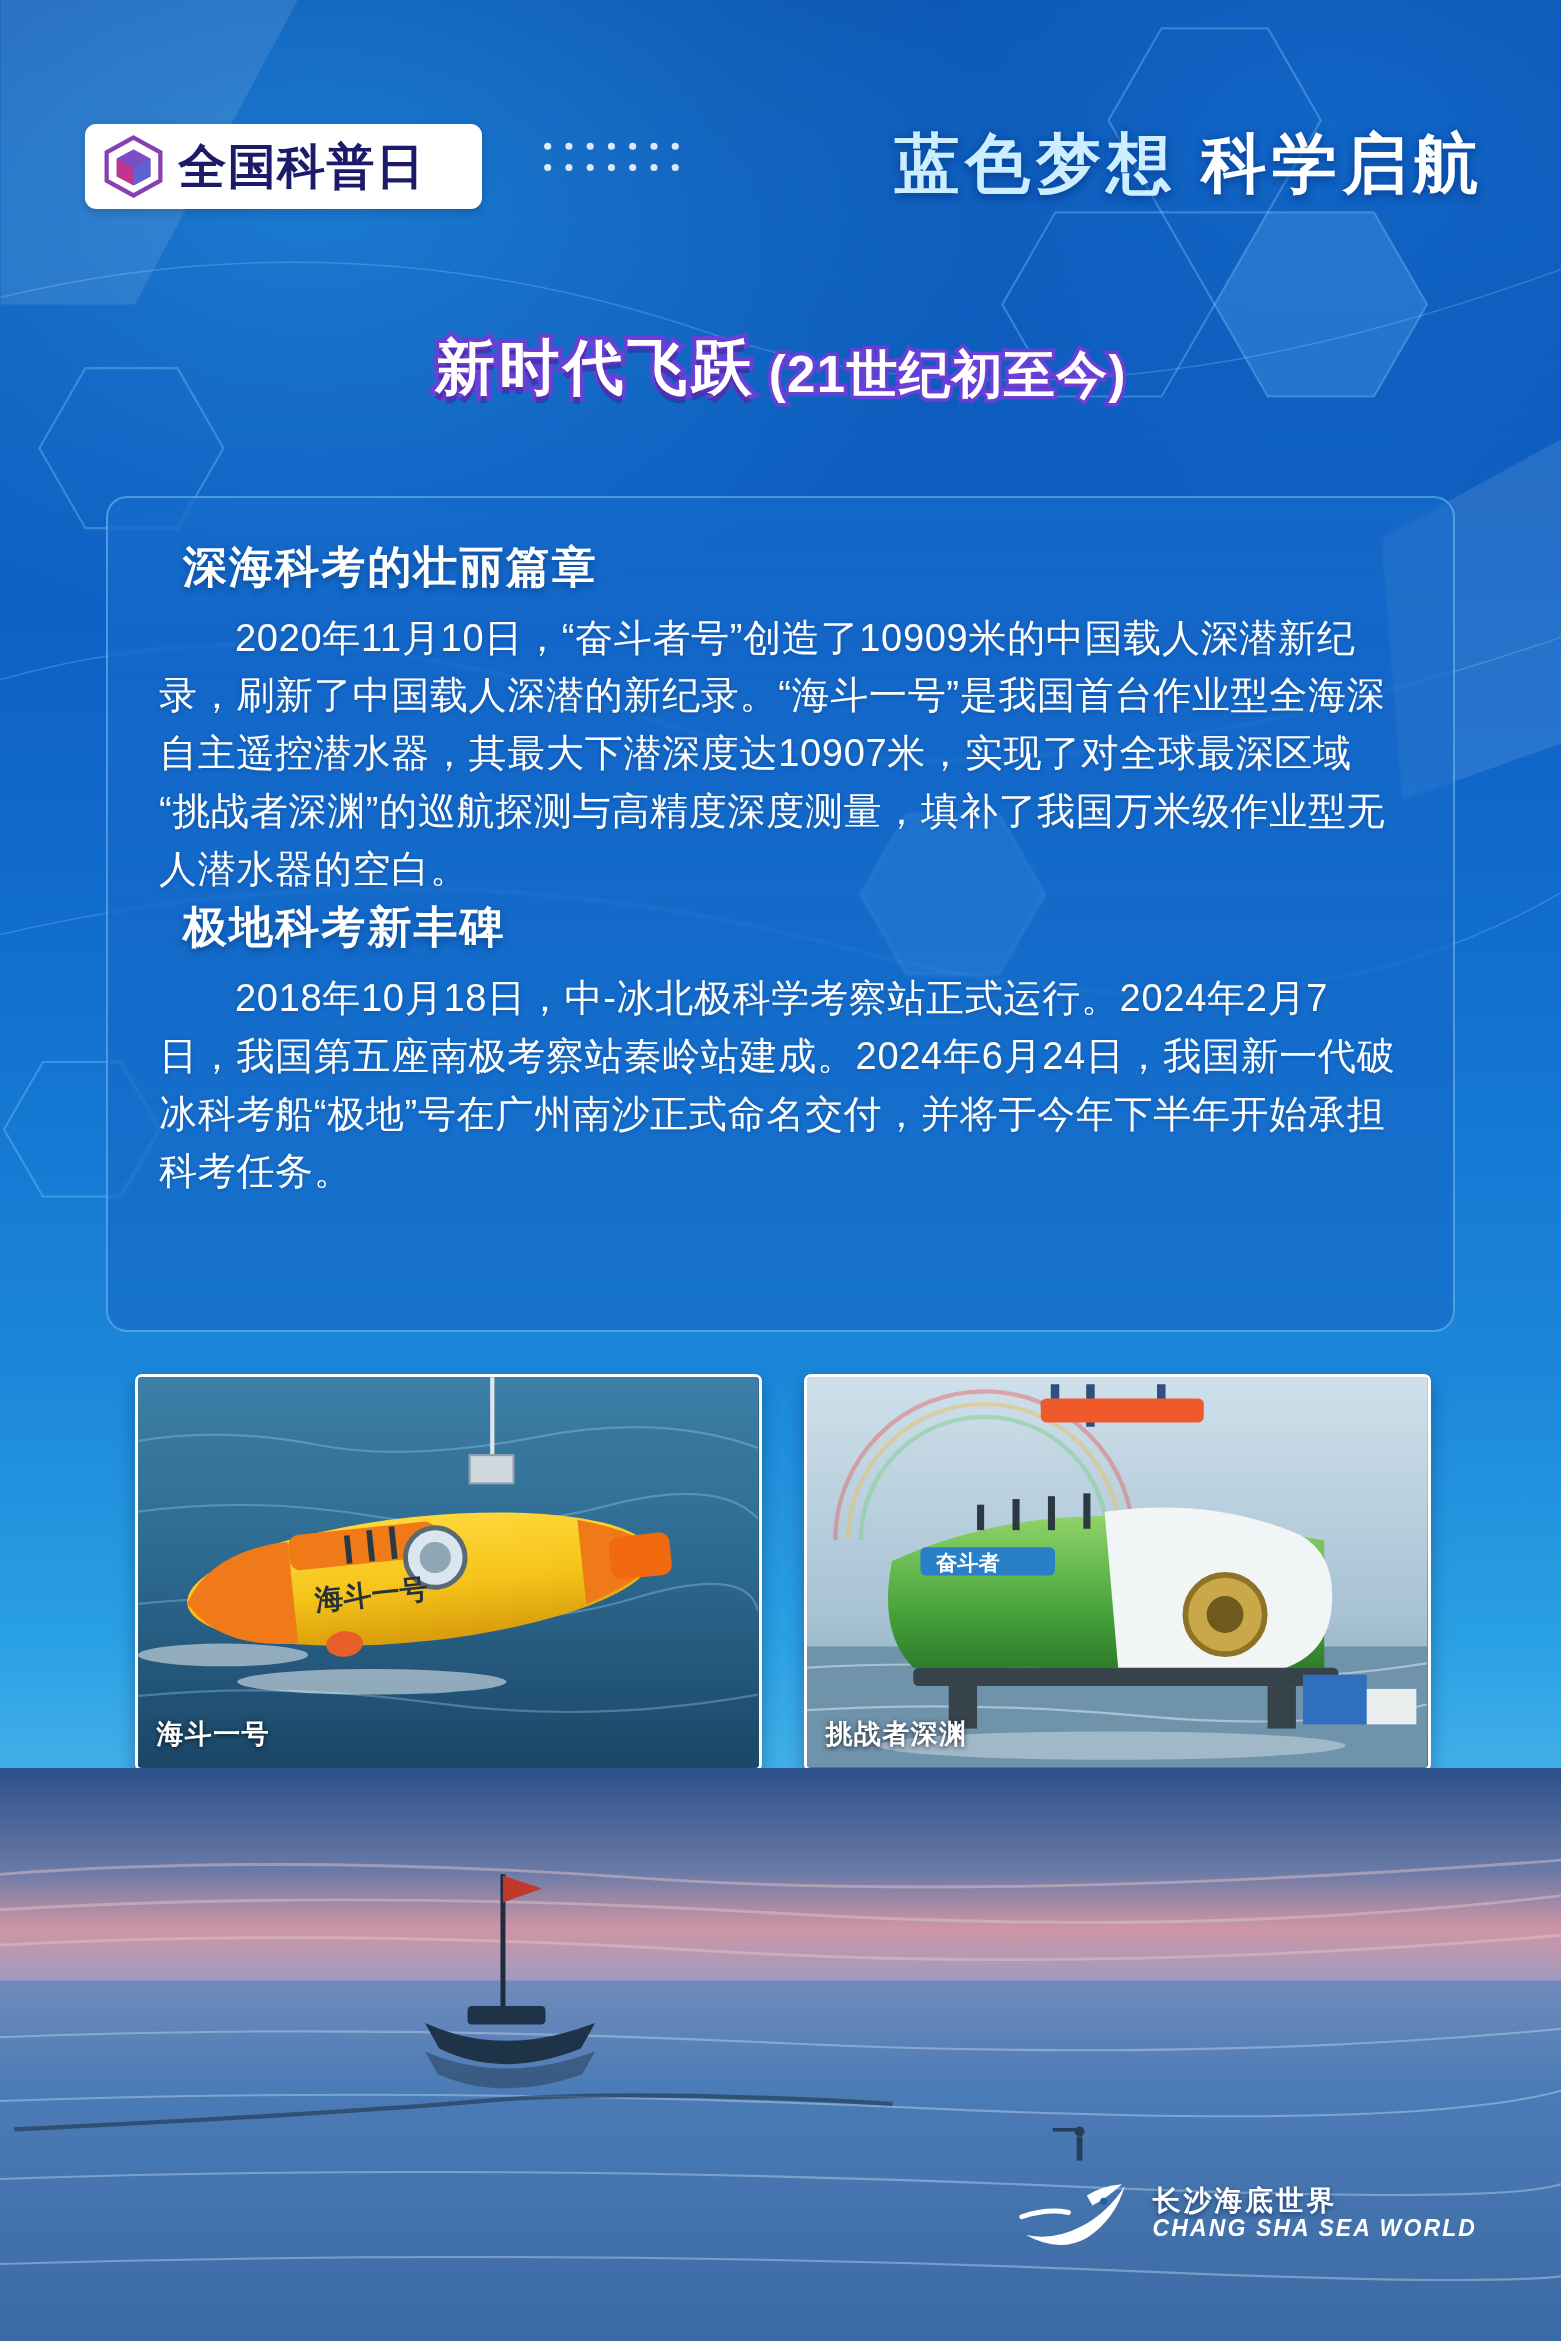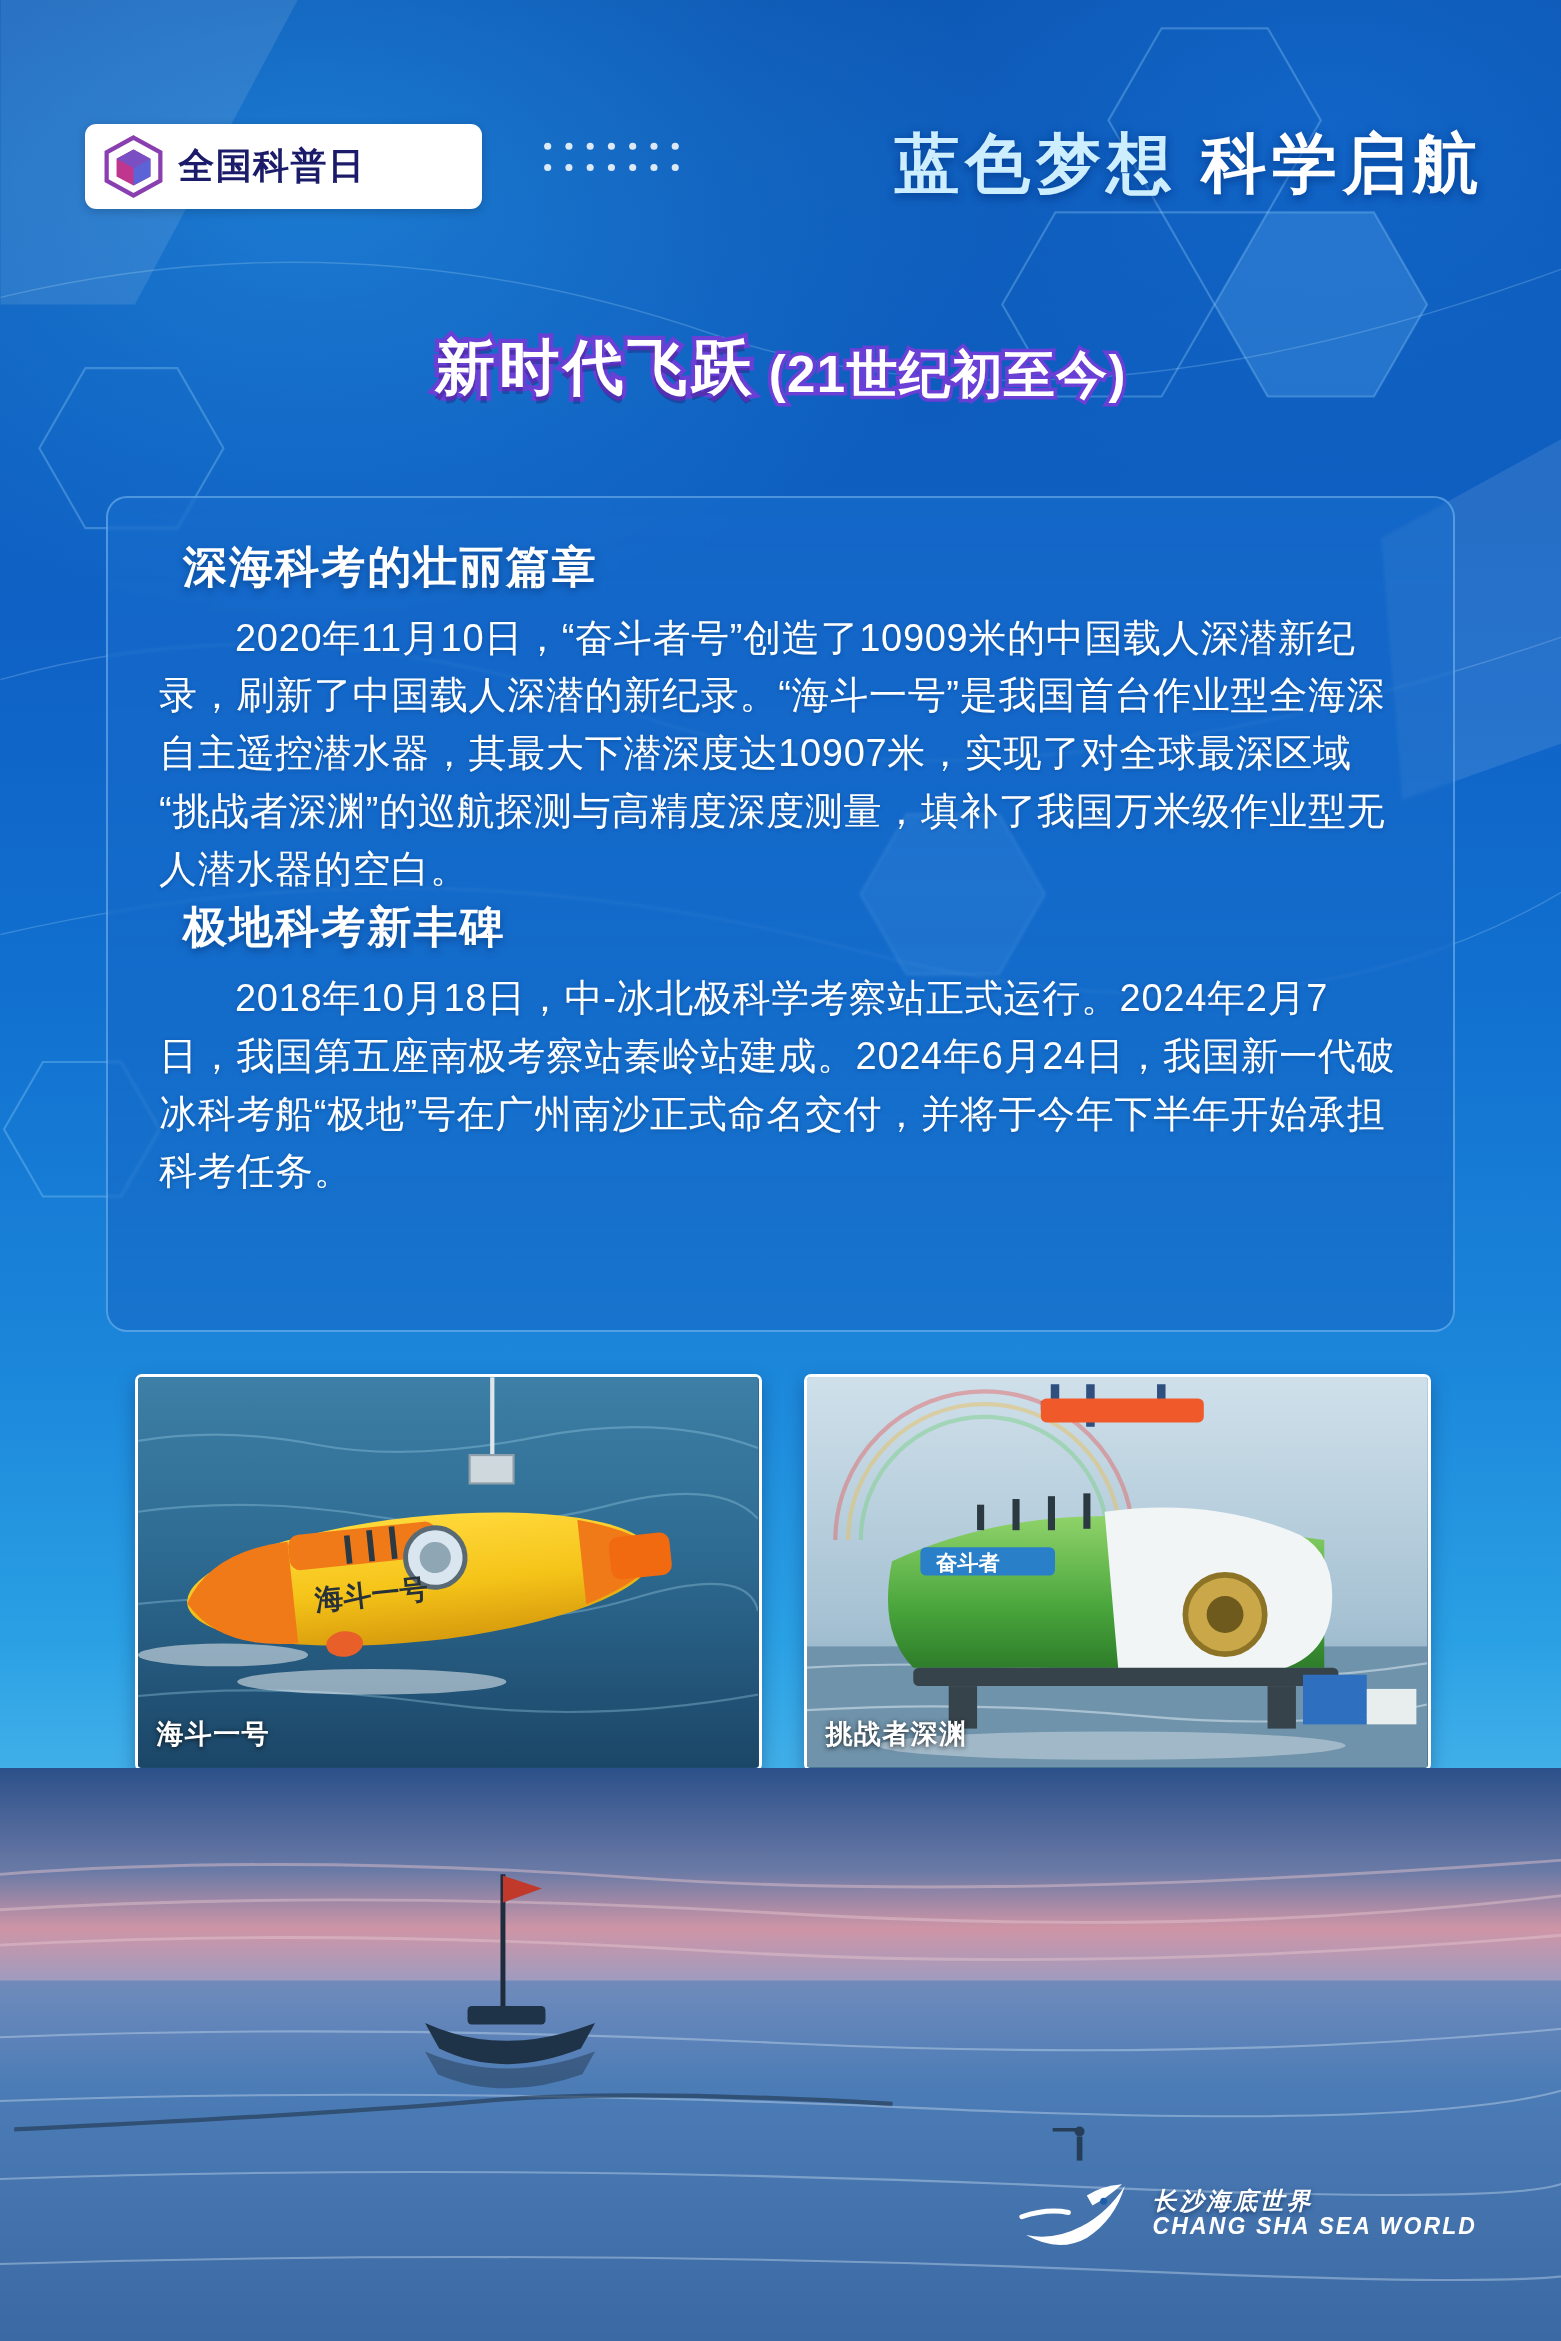--- a/index.html
+++ b/index.html
@@ -24,21 +24,21 @@
   .header{position:absolute;top:0;left:0;width:1562px;height:283px;}
   .logo-badge{
     position:absolute;left:85px;top:124px;width:397px;height:85px;
     background:#ffffff;border-radius:11.3px;display:flex;align-items:center;gap:12.7px;
     padding:0 15.6px;box-sizing:border-box;
     box-shadow:0 2.8px 10px rgba(0,0,0,.18);
   }
   .logo-mark{width:65px;height:65px;flex:0 0 65px;position:relative;}
   .logo-mark svg{display:block;}
   .logo-text{
-    font-size:36px;font-weight:bold;color:#1b1b6a;letter-spacing:1.4px;
+    font-size:48px;font-weight:bold;color:#1b1b6a;letter-spacing:1.4px;
     font-family:"Liberation Sans","DejaVu Sans",sans-serif;white-space:nowrap;
   }
   .slogan{
     position:absolute;right:78px;top:120px;
     font-size:65px;font-weight:bold;color:#ffffff;letter-spacing:5.7px;white-space:nowrap;
     text-shadow:0 0 7px rgba(0,70,160,.55), 0 4.2px 8.5px rgba(0,40,110,.45);
   }
   .slogan .cyan{color:#cdeeff;}
   .dots{position:absolute;right:857px;top:139px;width:163px;height:50px;}
 
@@ -99,21 +99,21 @@
   .bottom{
     position:absolute;left:0;bottom:0;width:1562px;height:574px;overflow:hidden;
     background:
       linear-gradient(180deg,#2b4f86 0%,#3a5f95 10%,#6f7fa8 20%,#b98fa0 27%,#d79ba4 31%,#9e9fc0 37%,#6f8fc0 44%,#4f7db7 52%,#3f74b4 60%,#386cae 72%,#2f5f9f 85%,#27528c 100%);
   }
   .bwaves{position:absolute;inset:0;}
   .seaworld{
     position:absolute;right:85px;bottom:85px;display:flex;align-items:center;gap:14px;
   }
   .sw-text{display:flex;flex-direction:column;line-height:1;}
-  .sw-cn{font-size:24px;font-weight:bold;color:#ffffff;letter-spacing:2.8px;text-shadow:0 2.1px 5.7px rgba(0,30,70,.6);font-style:italic;}
+  .sw-cn{font-size:28px;font-weight:bold;color:#ffffff;letter-spacing:2.8px;text-shadow:0 2.1px 5.7px rgba(0,30,70,.6);}
   .sw-en{font-size:23px;font-weight:bold;font-style:italic;color:#ffffff;letter-spacing:2.1px;margin-top:2px;}
 </style>
 </head>
 <body>
 
 <div class="poster">
 
   <div class="deco">
     <svg width="1562" height="1416" viewBox="0 0 2205 2000" fill="none">
       <g stroke="rgba(160,215,255,0.30)" stroke-width="3" fill="none">

